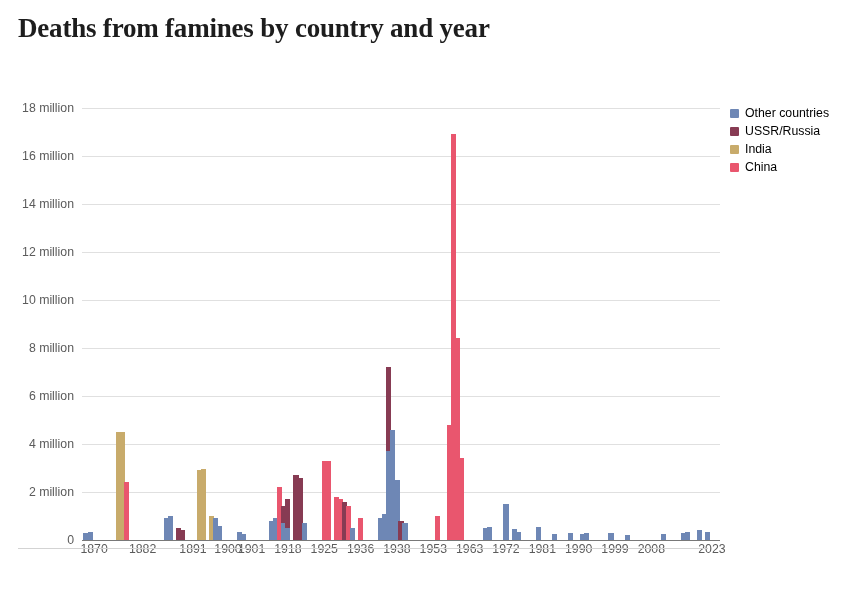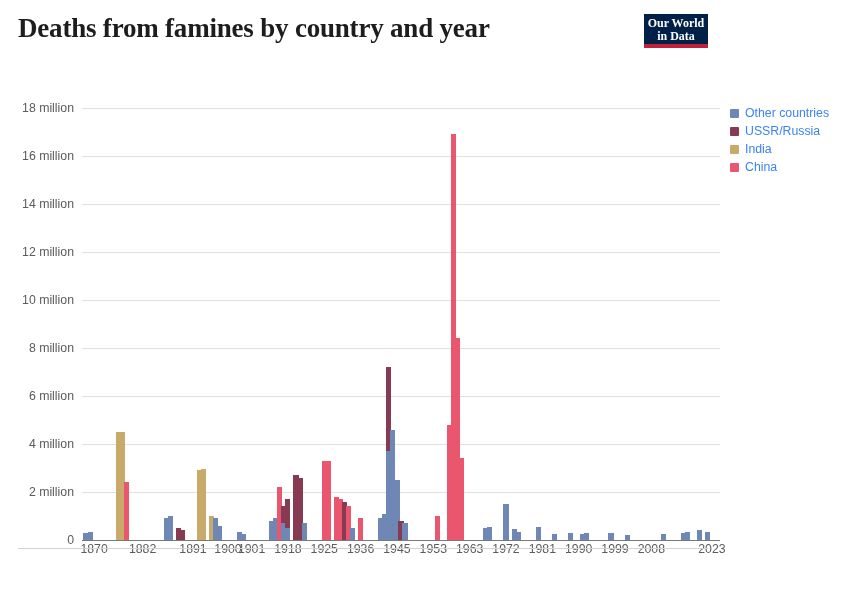--- a/index.html
+++ b/index.html
@@ -142,21 +142,21 @@
   }
   .legend-swatch {
     width: 9px;
     height: 9px;
     border-radius: 1px;
     margin-right: 6px;
     flex: none;
   }
   .legend-label {
     font-size: 12.3px;
-    color: #3b82f6;
+    color: #000000;
     white-space: nowrap;
   }
 
   
   .footer {
     position: absolute;
     left: 18px;
     right: 18px;
     bottom: 12px;
     height: 30px;
@@ -176,24 +176,20 @@
 </style>
 </head>
 <body>
 
 <div class="page">
 
   <div class="header">
     <h1 class="title">Deaths from famines by country and year</h1>
   </div>
 
-  <div class="owid-logo">
-    <span>Our World</span>
-    <span>in Data</span>
-  </div>
 
   <div class="chart-wrap">
     <div class="plot">
       <div id="gridlines">
           <div class="grid-line zero" style="top: 432px;"></div>
           <div class="y-label" style="top: 432px;">0</div>
           <div class="grid-line" style="top: 384px;"></div>
           <div class="y-label" style="top: 384px;">2 million</div>
           <div class="grid-line" style="top: 336px;"></div>
           <div class="y-label" style="top: 336px;">4 million</div>
@@ -403,21 +399,21 @@
     </div>
     <div class="x-axis" id="xaxis">
         <div class="x-label" style="left: 12.1139px;">1870</div>
         <div class="x-label" style="left: 60.5696px;">1882</div>
         <div class="x-label" style="left: 111px;">1891</div>
         <div class="x-label" style="left: 146px;">1900</div>
         <div class="x-label" style="left: 169.595px;">1901</div>
         <div class="x-label" style="left: 205.937px;">1918</div>
         <div class="x-label" style="left: 242.278px;">1925</div>
         <div class="x-label" style="left: 278.62px;">1936</div>
-        <div class="x-label" style="left: 314.962px;">1945</div>
+        <div class="x-label" style="left: 314.962px;">1938</div>
         <div class="x-label" style="left: 351.304px;">1953</div>
         <div class="x-label" style="left: 387.646px;">1963</div>
         <div class="x-label" style="left: 423.987px;">1972</div>
         <div class="x-label" style="left: 460.329px;">1981</div>
         <div class="x-label" style="left: 496.671px;">1990</div>
         <div class="x-label" style="left: 533.013px;">1999</div>
         <div class="x-label" style="left: 569.354px;">2008</div>
         <div class="x-label" style="left: 629.924px;">2023</div>
       </div>
   </div>

